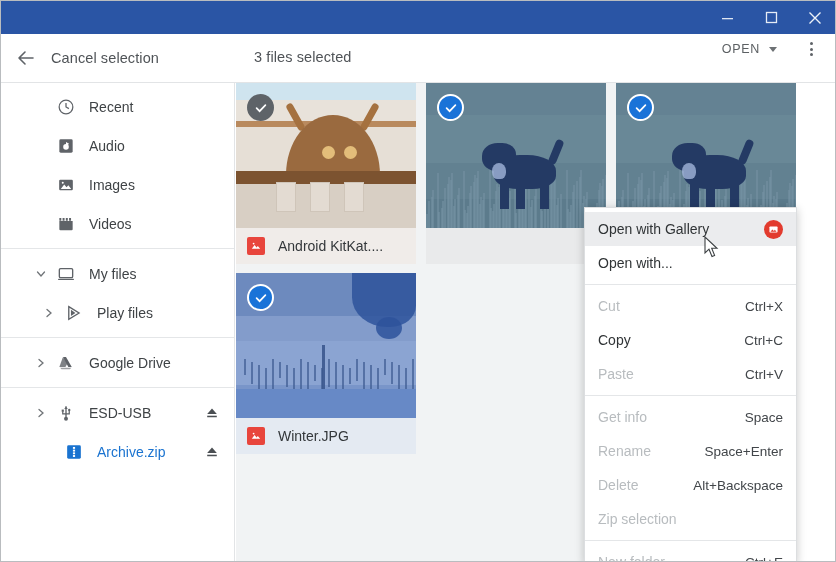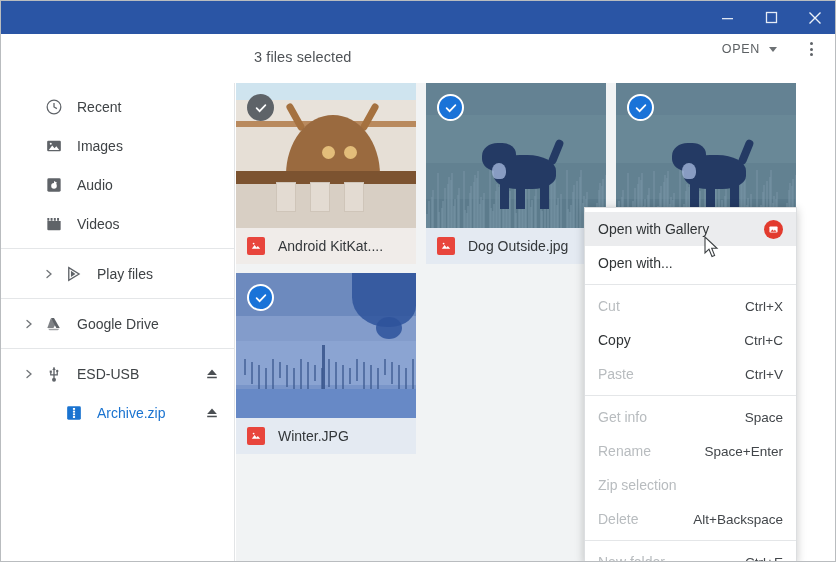--- a/index.html
+++ b/index.html
@@ -104,21 +104,21 @@
   }
   .nav-row .nav-ico {
     width: 26px; min-width: 26px;
     display: flex; align-items: center; justify-content: center;
   }
   .nav-row .nav-lbl { margin-left: 10px; }
   .nav-row .eject {
     margin-left: auto; margin-right: 14px;
     display: flex; align-items: center;
   }
-  .lvl0 { padding-left: 16px; }
+  .lvl0 { padding-left: 28px; }
   .lvl1 { padding-left: 36px; }
   .sb-div {
     height: 1px; background: #e4e6e8; margin: 5px 0;
   }
   .archive .nav-lbl { color: #1a73d0; }
 
   
   .grid {
     position: absolute; left: 235px; top: 82px;
     width: 516px; height: 479px;
@@ -296,20 +296,30 @@
           <rect x="1.5" y="1.5" width="10" height="10" fill="none" stroke="#e6ecf6" stroke-width="1.3"></rect>
         </svg>
     </div>
     <div class="wbtn">
       <svg width="14" height="14" viewBox="0 0 14 14">
           <path d="M1.5 1.5 L12.5 12.5 M12.5 1.5 L1.5 12.5" stroke="#eef2f8" stroke-width="1.4"></path>
         </svg>
     </div>
   </div>
 
+  <div class="toolbar">
+    <div class="back-group">
+      <span class="back-arrow">
+        <svg width="22" height="22" viewBox="0 0 22 22">
+          <path d="M4 11 H18 M4 11 L10 5 M4 11 L10 17" stroke="#5f6368" stroke-width="1.6" fill="none" stroke-linecap="round"></path>
+        </svg>
+      </span>
+      <span class="cancel-label">Cancel selection</span>
+    </div>
+  </div>
   <div class="sel-count">3 files selected</div>
 
   <div class="open-btn">
     <span>OPEN</span>
     <span class="caret"></span>
   </div>
   <div class="kebab">
     <i></i>
     <i></i>
     <i></i>
@@ -323,49 +333,63 @@
             <circle cx="10" cy="10" r="7.6" fill="none" stroke="#5f6368" stroke-width="1.4"></circle>
             <path d="M10 5.6 V10 L13.2 11.8" stroke="#5f6368" stroke-width="1.4" fill="none"></path>
           </svg>
         </span>
         <span class="nav-lbl">Recent</span>
       </div>
       <div class="nav-row lvl0">
         <span class="twisty"></span>
         <span class="nav-ico">
           <svg width="18" height="18" viewBox="0 0 20 20">
-            <rect x="2.4" y="4.2" width="15.2" height="11.6" rx="1.3" fill="#5f6368"></rect>
-            <path d="M4.2 14.4 L8 9.4 L10.6 12.6 L12.6 10.2 L15.8 14.4 Z" fill="#fff"></path>
-            <circle cx="6.4" cy="7.6" r="1.1" fill="#fff"></circle>
-          </svg>
-        </span>
-        <span class="nav-lbl">Images</span>
+            <rect x="2.6" y="2.6" width="14.8" height="14.8" rx="1.6" fill="#5f6368"></rect>
+            <circle cx="10" cy="11" r="3.1" fill="#fff"></circle>
+            <path d="M10 11 V5.6 L13.4 7.4" fill="#fff"></path>
+          </svg>
+        </span>
+        <span class="nav-lbl">Audio</span>
       </div>
       <div class="nav-row lvl0">
         <span class="twisty"></span>
         <span class="nav-ico">
           <svg width="18" height="18" viewBox="0 0 20 20">
-            <rect x="2.6" y="2.6" width="14.8" height="14.8" rx="1.6" fill="#5f6368"></rect>
-            <circle cx="10" cy="11" r="3.1" fill="#fff"></circle>
-            <path d="M10 11 V5.6 L13.4 7.4" fill="#fff"></path>
-          </svg>
-        </span>
-        <span class="nav-lbl">Audio</span>
+            <rect x="2.4" y="4.2" width="15.2" height="11.6" rx="1.3" fill="#5f6368"></rect>
+            <path d="M4.2 14.4 L8 9.4 L10.6 12.6 L12.6 10.2 L15.8 14.4 Z" fill="#fff"></path>
+            <circle cx="6.4" cy="7.6" r="1.1" fill="#fff"></circle>
+          </svg>
+        </span>
+        <span class="nav-lbl">Images</span>
       </div>
       <div class="nav-row lvl0">
         <span class="twisty"></span>
         <span class="nav-ico">
           <svg width="18" height="18" viewBox="0 0 20 20">
             <path d="M2.6 6.6 h14.8 v9.2 a1.2 1.2 0 0 1 -1.2 1.2 H3.8 a1.2 1.2 0 0 1 -1.2 -1.2 Z" fill="#5f6368"></path>
             <path d="M2.6 3.2 h2.2 v3.2 h-2.2z M6.2 3.2 h2.2 v3.2 h-2.2z M9.8 3.2 h2.2 v3.2 h-2.2z M13.4 3.2 h2.2 v3.2 h-2.2z" fill="#5f6368"></path>
           </svg>
         </span>
         <span class="nav-lbl">Videos</span>
       </div>
       <div class="sb-div"></div>
+      <div class="nav-row lvl0">
+        <span class="twisty">
+          <svg width="12" height="12" viewBox="0 0 12 12">
+            <path d="M2.5 4 L6 8 L9.5 4" stroke="#707478" stroke-width="1.3" fill="none" stroke-linecap="round"></path>
+          </svg>
+        </span>
+        <span class="nav-ico">
+          <svg width="18" height="18" viewBox="0 0 20 20">
+            <rect x="2.6" y="4" width="14.8" height="10" rx="1.3" fill="none" stroke="#5f6368" stroke-width="1.5"></rect>
+            <rect x="1.2" y="15.2" width="17.6" height="1.5" rx=".7" fill="#5f6368"></rect>
+          </svg>
+        </span>
+        <span class="nav-lbl">My files</span>
+      </div>
       <div class="nav-row lvl1">
         <span class="twisty">
           <svg width="12" height="12" viewBox="0 0 12 12">
             <path d="M4 2.5 L8 6 L4 9.5" stroke="#707478" stroke-width="1.3" fill="none" stroke-linecap="round"></path>
           </svg>
         </span>
         <span class="nav-ico">
           <svg width="18" height="18" viewBox="0 0 20 20">
             <path d="M4.2 3 L15.6 10 L4.2 17 Z" fill="none" stroke="#5f6368" stroke-width="1.5"></path>
             <path d="M6.6 6.4 L11.6 9.9 L6.6 13.4 Z" fill="#5f6368"></path>
@@ -569,29 +593,20 @@
       <div class="leg" style="left:90px;top:100px"></div>
       <div class="leg" style="left:114px;top:100px"></div>
     </div>
        <div class="tint"></div>
        <div class="check blue">
          <svg width="14" height="14" viewBox="0 0 14 14">
               <path d="M2.6 7.2 L5.6 10.2 L11.4 4.2" stroke="#fff" stroke-width="1.7" fill="none" stroke-linecap="round"></path>
             </svg>
        </div>
      </div>
-     <div class="caption cap-sel">
-       <span class="fico">
-            <svg width="12" height="12" viewBox="0 0 20 20">
-              <path d="M3 14.6 L7.6 8.4 L11 12.4 L13 10 L17 14.6 Z" fill="#fff"></path>
-              <circle cx="6" cy="6" r="1.5" fill="#fff"></circle>
-            </svg>
-          </span>
-       <span>Dog Outside.jpg</span>
-     </div>
       </div>
       <div class="tile" style="left: 380px; top: 0px;">
         <div class="thumb">
        <div class="art art-grass">
       <div class="blade" style="left:0px;height:14px"></div>
             <div class="blade" style="left:16px;height:27px"></div>
             <div class="blade" style="left:32px;height:40px"></div>
             <div class="blade" style="left:48px;height:53px"></div>
             <div class="blade" style="left:64px;height:20px"></div>
             <div class="blade" style="left:80px;height:33px"></div>
@@ -786,25 +801,25 @@
       <div class="m-div"></div>
       <div class="mi disabled">
         <span>Get info</span>
         <span class="accel">Space</span>
       </div>
       <div class="mi disabled">
         <span>Rename</span>
         <span class="accel">Space+Enter</span>
       </div>
       <div class="mi disabled">
-        <span>Zip selection</span>
-      </div>
-      <div class="mi disabled">
         <span>Delete</span>
         <span class="accel">Alt+Backspace</span>
+      </div>
+      <div class="mi disabled">
+        <span>Zip selection</span>
       </div>
       <div class="m-div"></div>
       <div class="mi disabled">
         <span>New folder</span>
         <span class="accel">Ctrl+E</span>
       </div>
     </div>
 
   <div class="cursor">
     <svg width="16" height="23" viewBox="0 0 16 23">

